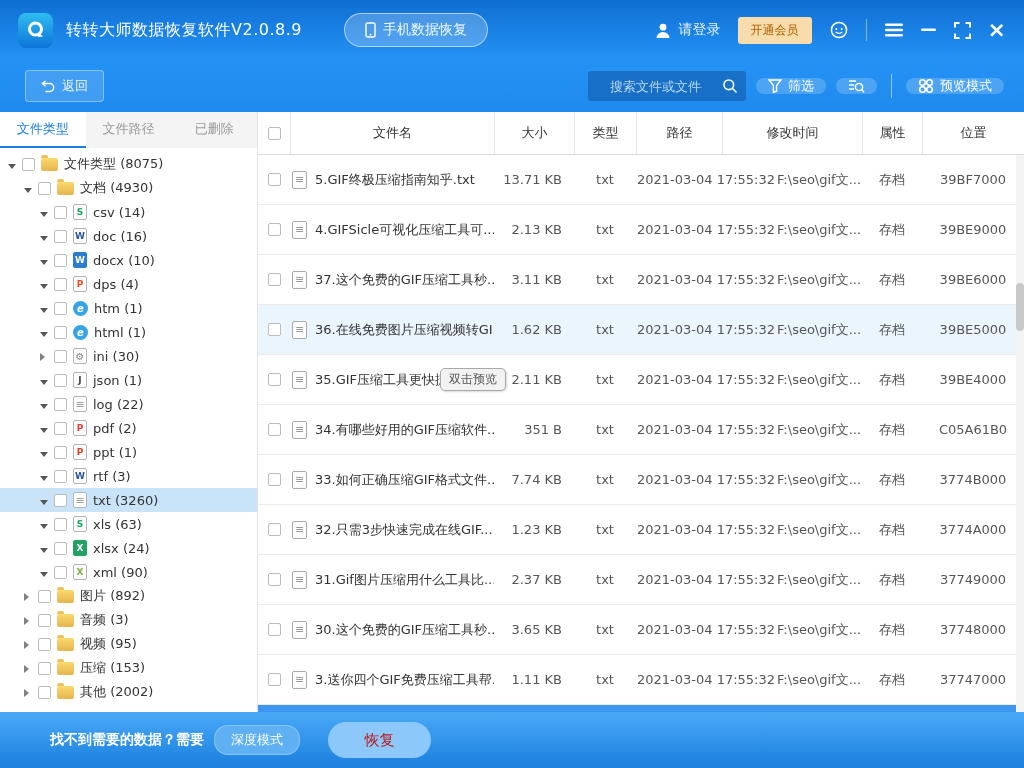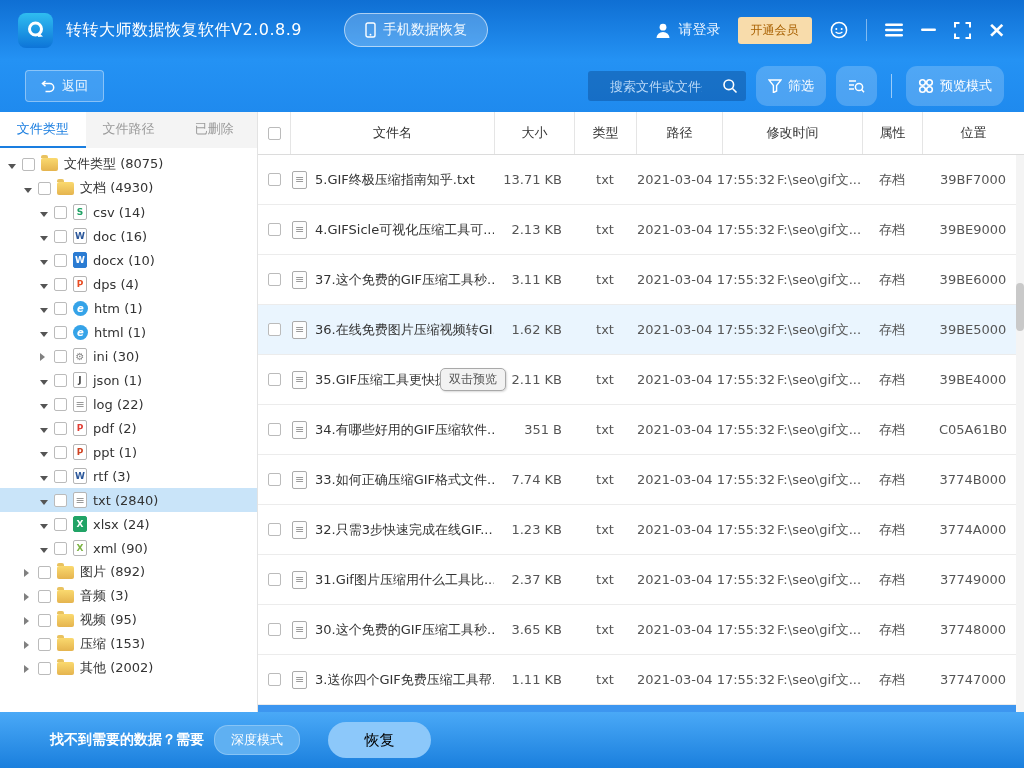--- a/index.html
+++ b/index.html
@@ -30,21 +30,21 @@
     display:flex; align-items:center; padding:0 20px 0 25px; }
   .back-btn { display:flex; align-items:center; gap:7px; padding:6px 15px; border-radius:4px;
     background:rgba(255,255,255,.14); border:1px solid rgba(255,255,255,.38);
     color:rgba(255,255,255,.92); font-size:13px; cursor:pointer; }
   .tbr { margin-left:auto; display:flex; align-items:center; gap:10px; }
   .searchbox { width:158px; height:30px; border-radius:3px; background:rgba(8,62,130,.38);
     display:flex; align-items:center; padding:0 8px 0 22px;gap:20px; }
   .searchbox input { flex:1; min-width:0; background:transparent; border:none; outline:none;
     color:#fff; font-size:13px; font-family:inherit; }
   .searchbox input::placeholder { color:#b9d8f7; }
-  .blue-btn { height:40px; display:flex; align-items:center; gap:6px; padding:0 12px;
+  .blue-btn { height:16px; display:flex; align-items:center; gap:6px; padding:0 12px;
     border-radius:11px; background:rgba(255,255,255,.20); color:#fff; font-size:13px; cursor:pointer; }
   .v-div { width:1px; height:24px; background:rgba(255,255,255,.55); margin:0 4px; }
 
   
   .body { display:flex; height:600px; }
 
   
   .sidebar { width:258px; background:#fff; border-right:1px solid #e3e3e3; display:flex; flex-direction:column; }
   .tabs { display:flex; height:36px; flex:0 0 auto; }
   .tab { flex:1; display:flex; align-items:center; justify-content:center; font-size:13px;
@@ -121,21 +121,21 @@
   
   .footer { height:56px; background:linear-gradient(180deg,#4aa9f7,#1a7fdd);
     display:flex; align-items:center; padding:0 18px 0 50px; color:#fff; }
   .hint { font-size:14px; font-weight:bold; }
   .deep-btn { margin-left:10px; background:#5fb0f2; border-radius:14px; padding:6px 17px;
     font-size:13px; color:#fff; cursor:pointer; box-shadow:inset 0 0 0 1px rgba(255,255,255,.25); }
   .sel-info { margin-left:auto; display:flex; align-items:center; font-size:14px; color:#eaf4ff; }
   .sel-info .big { font-size:17px; font-weight:bold; color:#fff; margin:0 6px; }
   .sel-info .mid { margin:0 2px; }
   .recover-btn { width:103px; height:36px; margin-left:28px; border-radius:18px; background:#8cc8fa;
-    display:flex; align-items:center; justify-content:center; font-size:15px; color:#000000; cursor:pointer; }
+    display:flex; align-items:center; justify-content:center; font-size:15px; color:#b91c1c; cursor:pointer; }
 
   svg { display:block; }
 </style>
 </head>
 <body>
 
 <div class="window">
 
   <div class="titlebar">
     <div class="logo">
@@ -342,21 +342,27 @@
         <div class="ti d2">
             <span class="ar"></span>
             <span class="cb"></span>
             <span class="fi fi-rtf"></span>
             <span>rtf (3)</span>
           </div>
         <div class="ti d2 sel">
             <span class="ar"></span>
             <span class="cb"></span>
             <span class="fi fi-lines"></span>
-            <span>txt (2840)</span>
+            <span>txt (3260)</span>
+          </div>
+        <div class="ti d2">
+            <span class="ar"></span>
+            <span class="cb"></span>
+            <span class="fi fi-xls"></span>
+            <span>xls (63)</span>
           </div>
         <div class="ti d2">
             <span class="ar"></span>
             <span class="cb"></span>
             <span class="fi fi-xlsx"></span>
             <span>xlsx (24)</span>
           </div>
         <div class="ti d2">
             <span class="ar"></span>
             <span class="cb"></span>

